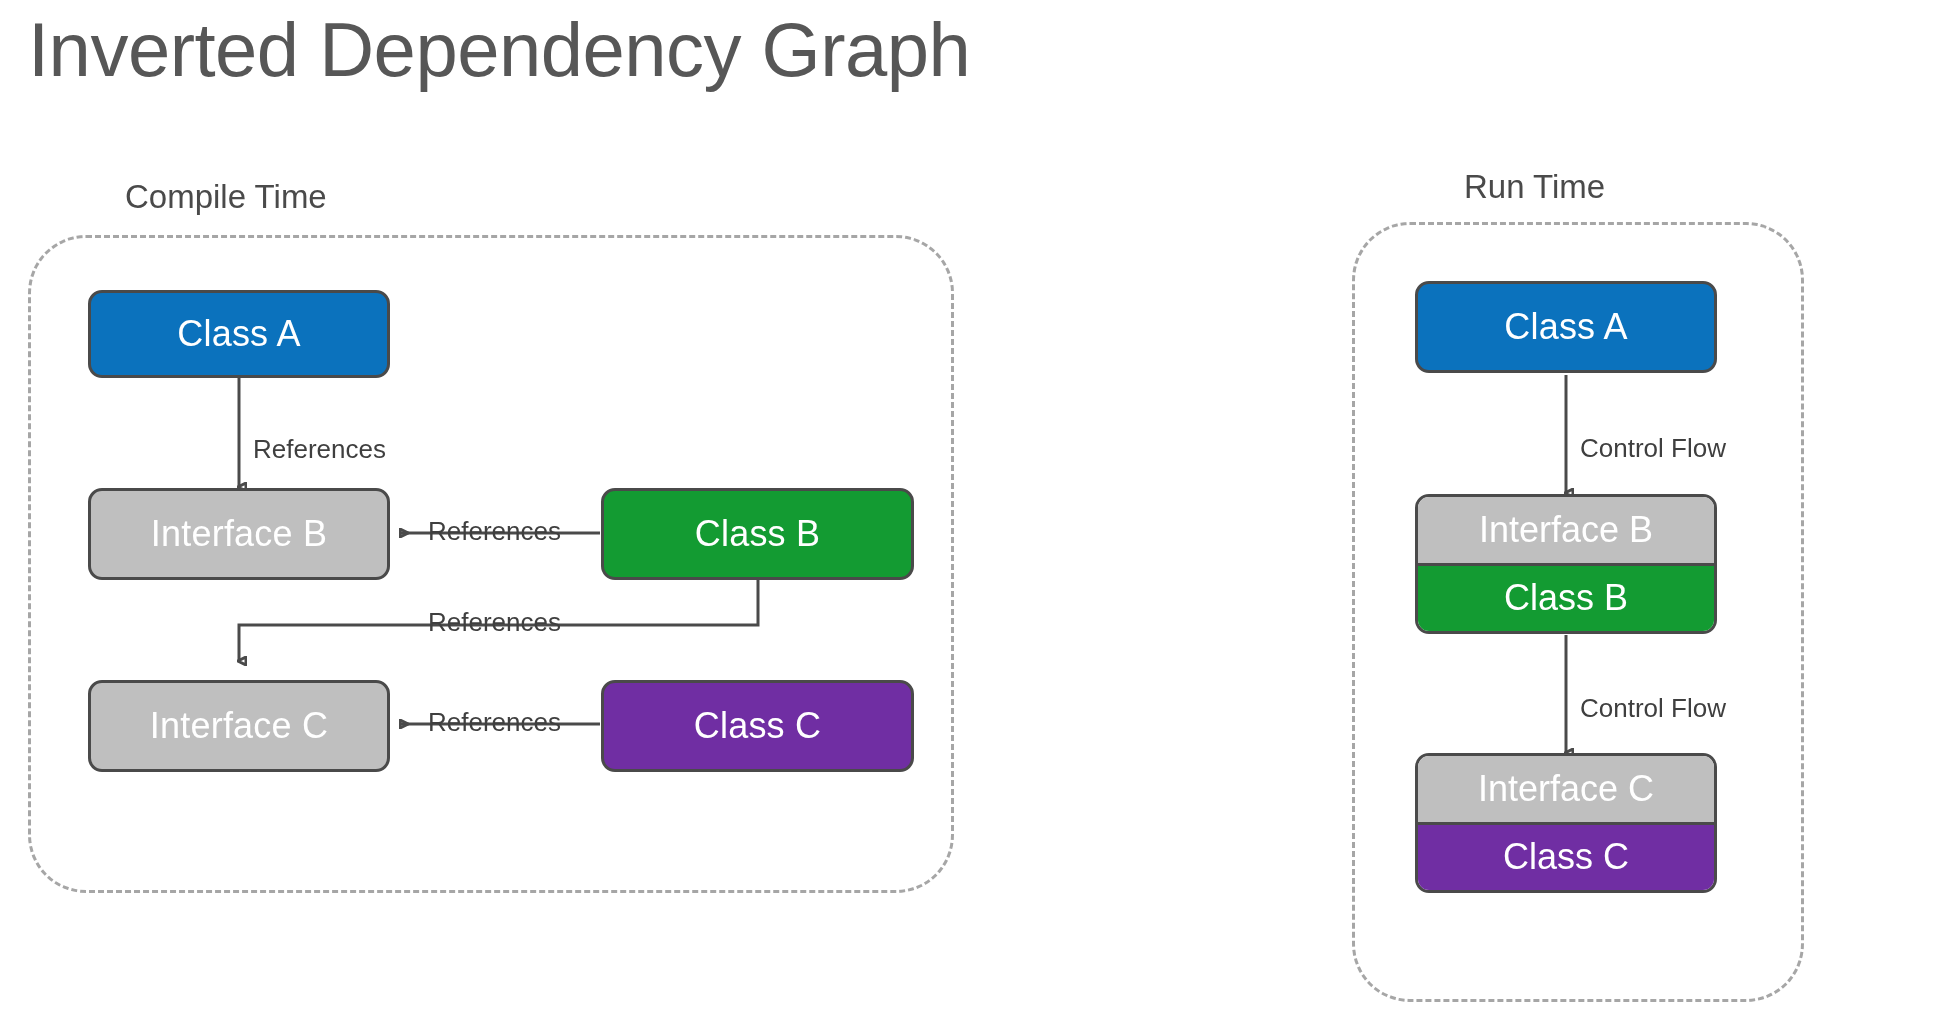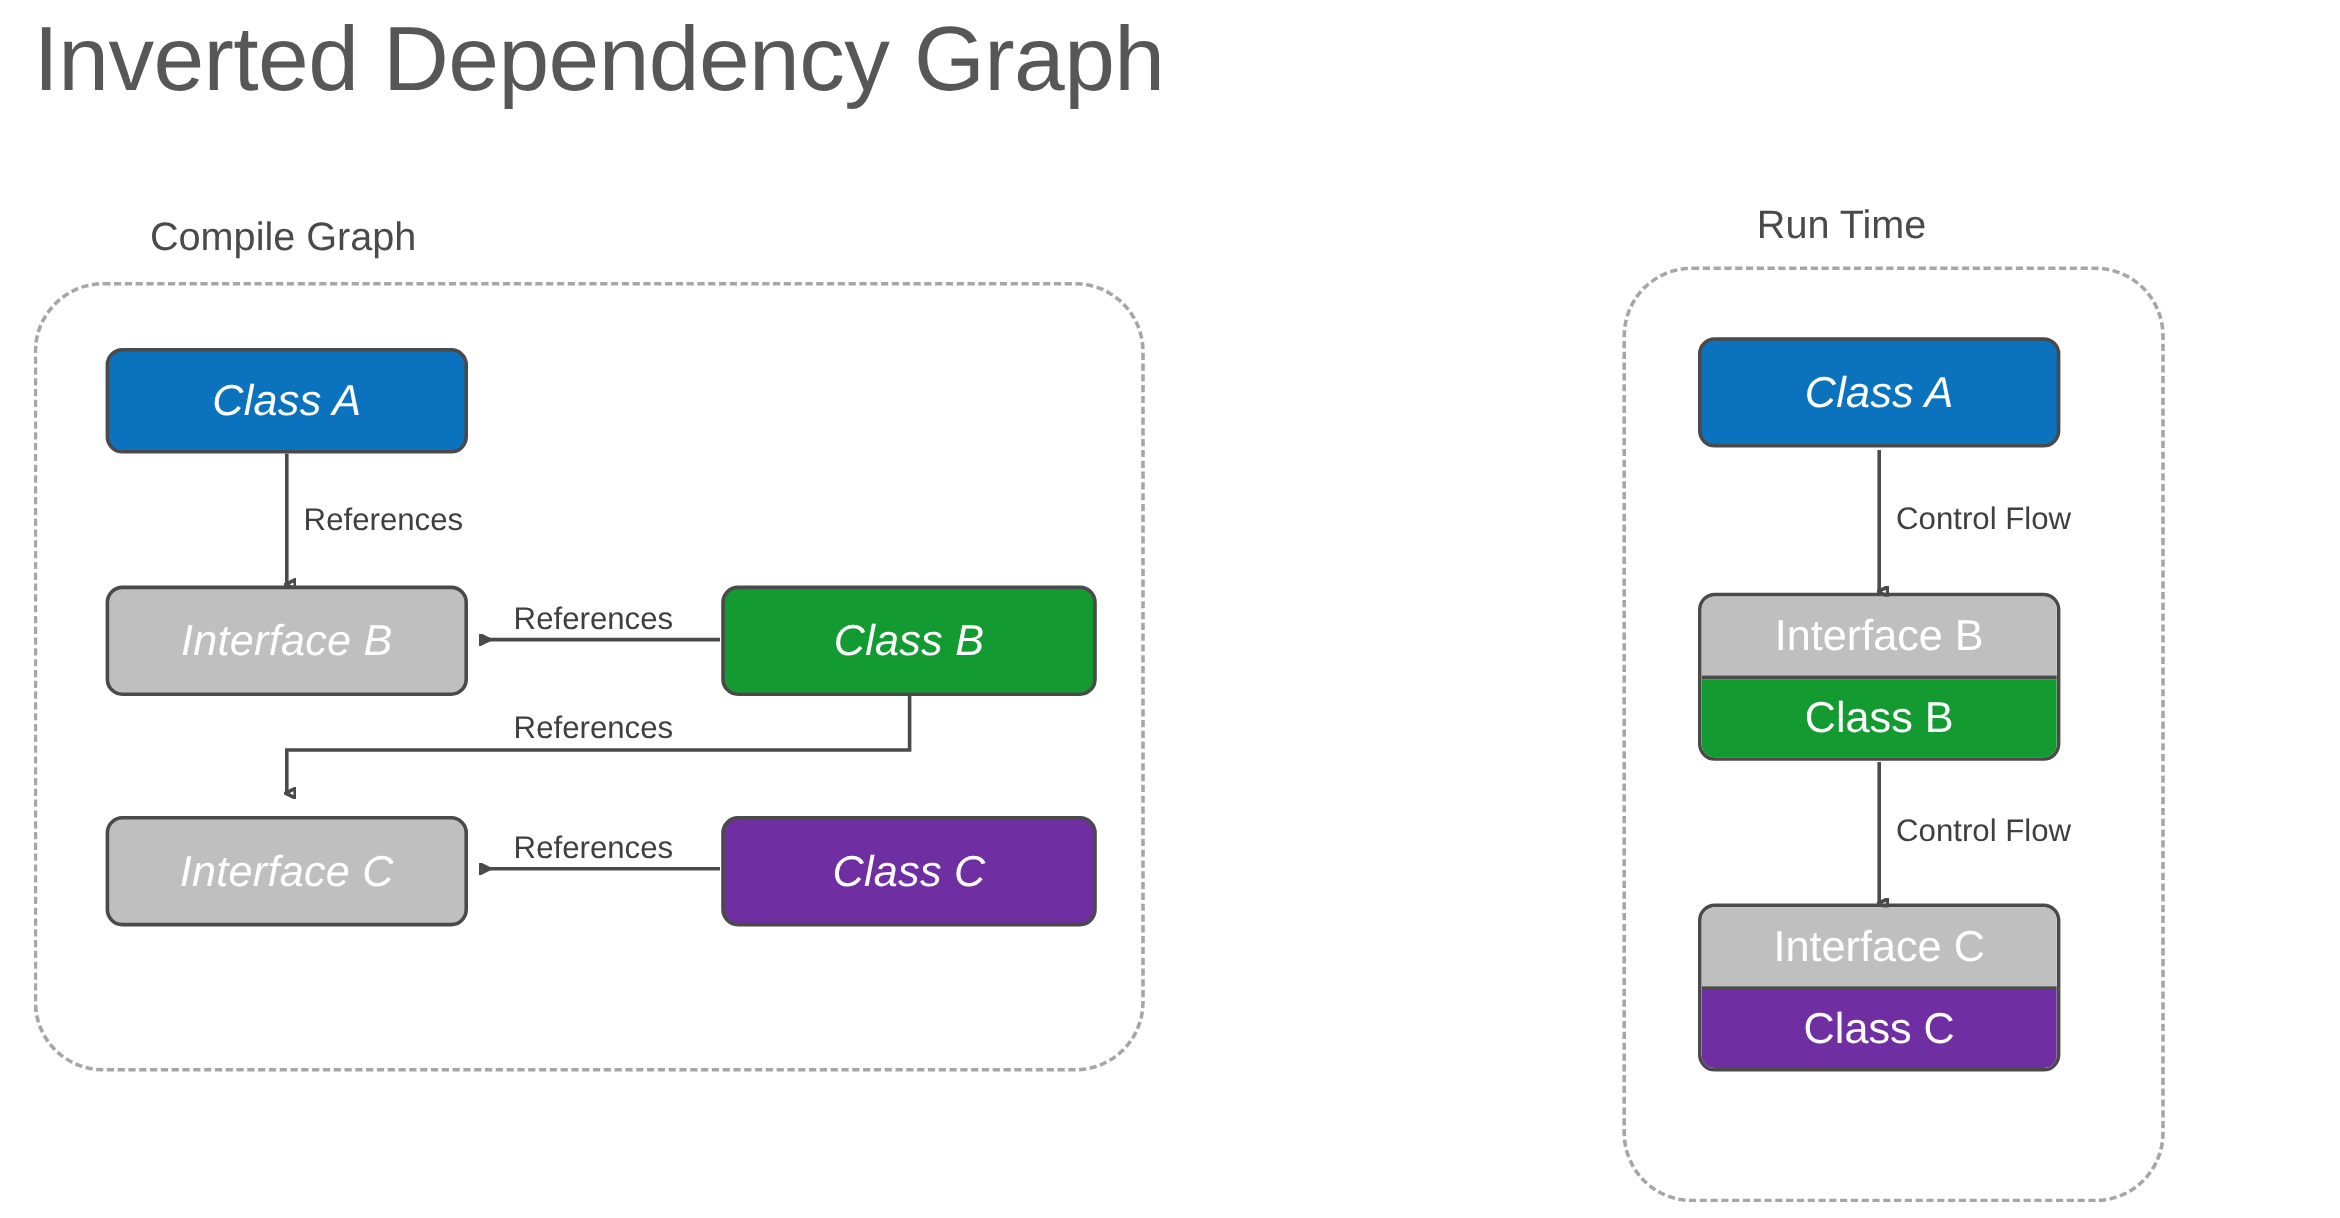--- a/index.html
+++ b/index.html
@@ -71,21 +71,20 @@
     border: 3px solid #4a4a4a;
     border-radius: 14px;
     display: flex;
     align-items: center;
     justify-content: center;
     color: #ffffff;
     font-size: 36px;
     font-weight: 400;
     letter-spacing: 0.2px;
     white-space: nowrap;
-    font-style: italic;
   }
   .node.blue   { background: #0b72bd; }
   .node.green  { background: #139b32; }
   .node.purple { background: #702ea3; }
   .node.gray   { background: #bfbfbf; }
 
   
   .stack {
     position: absolute;
     border: 3px solid #4a4a4a;
@@ -110,39 +109,40 @@
   .stack .seg.green  { background: #139b32; }
   .stack .seg.purple { background: #702ea3; }
 
   
   .edge-label {
     position: absolute;
     font-size: 26px;
     font-weight: 400;
     color: #3f3f3f;
     white-space: nowrap;
+    margin-top: 16px;
   }
 
   
   #connectors {
     position: absolute;
     left: 0;
     top: 0;
     width: 1950px;
     height: 1015px;
     pointer-events: none;
   }
   #connectors path, #connectors line { fill: none; stroke: #4a4a4a; stroke-width: 3; }
 </style>
 </head>
 <body>
 
 <div id="page-title">Inverted Dependency Graph</div>
 
-<div class="group-caption" id="caption-compile">Compile Graph</div>
+<div class="group-caption" id="caption-compile">Compile Time</div>
 
 <div class="group-box" id="group-compile"></div>
 
 <div class="group-caption" id="caption-runtime">Run Time</div>
 
 <div class="group-box" id="group-runtime"></div>
 
 <svg id="connectors" viewBox="0 0 1950 1015" width="1950" height="1015" xmlns="http://www.w3.org/2000/svg">
   <defs>
     <marker id="arrowDown" markerWidth="10" markerHeight="10" refX="5" refY="8" orient="auto" markerUnits="userSpaceOnUse">

